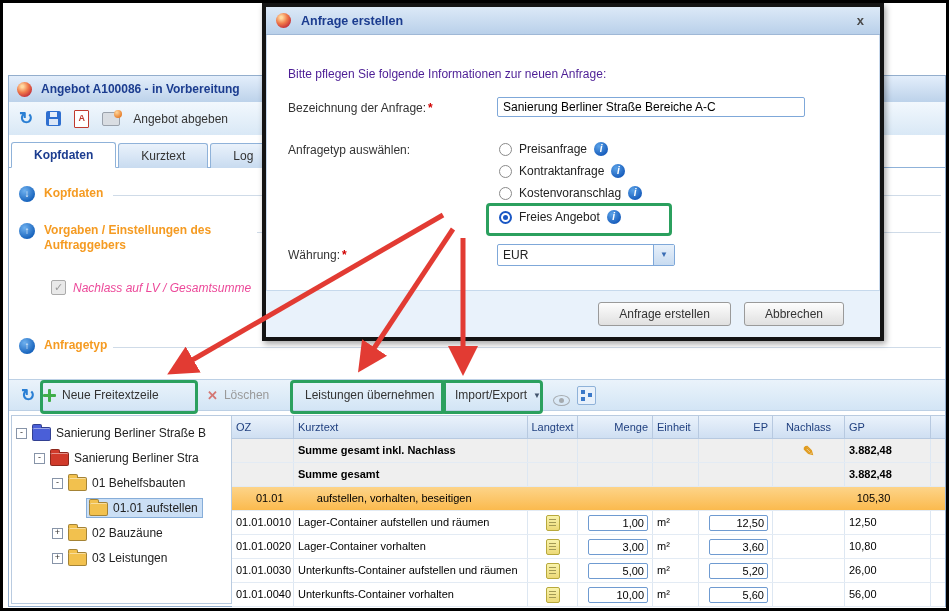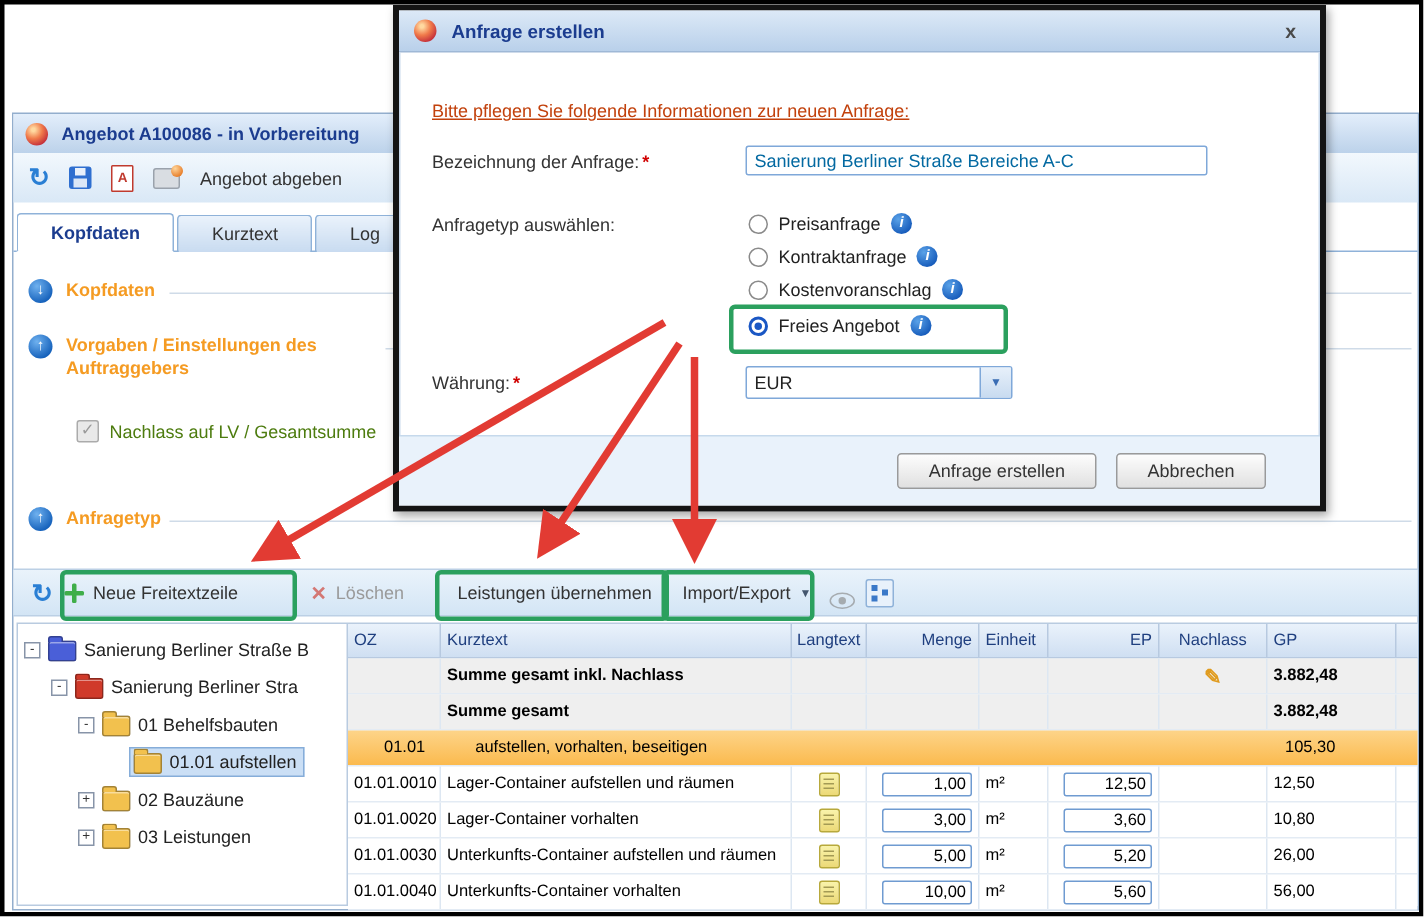--- a/index.html
+++ b/index.html
@@ -41,21 +41,21 @@
   .circle-ico{width:16px;height:16px;border-radius:50%;flex:0 0 16px;
         background:radial-gradient(circle at 35% 30%, #6fb1ef, #1561bb 75%);
         color:#fff;font-size:10px;font-weight:bold;text-align:center;line-height:16px;}
   .ci-down::after{content:"\2193";}
   .ci-up::after{content:"\2191";}
   .sect-label{font-size:12px;font-weight:bold;color:#f59b22;line-height:15px;max-width:205px;}
   .chkrow{position:absolute;display:flex;align-items:center;gap:7px;}
   .checkbox{width:13px;height:13px;background:#e9e9e9;border:1px solid #ababab;border-radius:2px;
             color:#9a9a9a;font-size:11px;line-height:12px;text-align:center;}
   .checkbox::after{content:"\2713";}
-  .chk-label{font-size:12px;color:#4d7c0f;}
+  .chk-label{font-size:12px;color:#ec4899;font-style:italic;}
 
   
   .toolbar2{position:absolute;left:0;top:303px;right:0;height:30px;
             background:linear-gradient(#eaf3fb,#d3e5f5);border-top:1px solid #bcd0e5;border-bottom:1px solid #bcd0e5;}
   .t2item{position:absolute;display:flex;align-items:center;gap:6px;height:24px;top:3px;font-size:12px;color:#333;}
   .icon-plus{width:13px;height:13px;position:relative;}
   .icon-plus::before{content:"";position:absolute;left:5px;top:0;width:3px;height:13px;background:#3fae49;border-radius:1px;}
   .icon-plus::after{content:"";position:absolute;left:0;top:5px;width:13px;height:3px;background:#3fae49;border-radius:1px;}
   .icon-xred{color:#d05148;font-size:13px;font-weight:bold;opacity:.75;}
   .disabled-label{color:#9a9a9a;}
@@ -110,25 +110,25 @@
 
   
   .dialog{position:absolute;left:259px;top:0;width:622px;height:338px;box-sizing:border-box;
           border:4px solid #141414;background:#fff;z-index:10;box-shadow:2px 3px 6px rgba(0,0,0,.35);}
   .dlg-title{height:27px;background:linear-gradient(#dcE9f7,#b9d0ea);border-bottom:1px solid #9fb8d6;
              display:flex;align-items:center;padding:0 10px;}
   .dlg-title .sphere{margin-right:10px;}
   .dlg-title-text{flex:1;font-size:12.5px;font-weight:bold;color:#1b3c8f;}
   .dlg-close{font-size:13px;font-weight:bold;color:#4a4a4a;padding:0 6px;line-height:18px;}
   .dlg-body{position:relative;height:256px;border-left:1px solid #c9d9ec;border-right:1px solid #c9d9ec;}
-  .dlg-intro{position:absolute;left:21px;top:32px;font-size:12px;color:#c2410c;text-decoration:underline;}
+  .dlg-intro{position:absolute;left:21px;top:32px;font-size:12px;color:#4c1d95;}
   .dlg-label{position:absolute;left:21px;font-size:12px;color:#333;}
   .req{color:#d00000;font-weight:bold;margin-left:2px;}
   .dlg-input{position:absolute;left:230px;top:62px;width:308px;height:20px;border:1px solid #7fa8d9;border-radius:2px;
-             font-family:"Liberation Sans",sans-serif;font-size:12px;padding:0 5px;box-sizing:border-box;color:#0369a1;}
+             font-family:"Liberation Sans",sans-serif;font-size:12px;padding:0 5px;box-sizing:border-box;color:#000000;}
   .radio-row{position:absolute;left:232px;display:flex;align-items:center;gap:7px;height:20px;}
   .radio{width:13px;height:13px;border-radius:50%;border:1px solid #8a8a8a;background:#fff;box-sizing:border-box;position:relative;}
   .radio.sel{border:2px solid #1a57c4;}
   .radio.sel::after{content:"";position:absolute;left:2px;top:2px;width:5px;height:5px;border-radius:50%;background:#1a57c4;}
   .radio-label{font-size:12px;color:#222;}
   .icon-info{width:14px;height:14px;border-radius:50%;color:#fff;font-size:10px;font-weight:bold;font-style:italic;
              text-align:center;line-height:14px;background:radial-gradient(circle at 35% 30%, #5aa2e8, #1257b8 80%);}
   .dlg-select{position:absolute;left:230px;top:209px;width:178px;height:22px;border:1px solid #7fa8d9;border-radius:2px;
               box-sizing:border-box;display:flex;background:#fff;}
   .dlg-select-text{flex:1;font-size:12px;color:#222;line-height:20px;padding-left:5px;}

